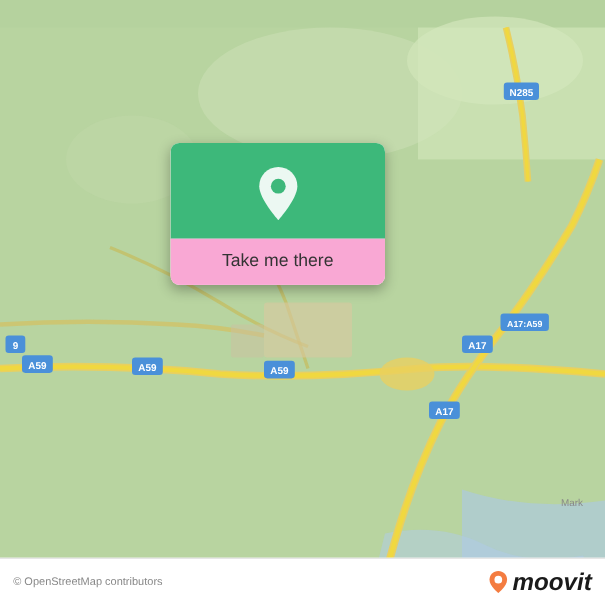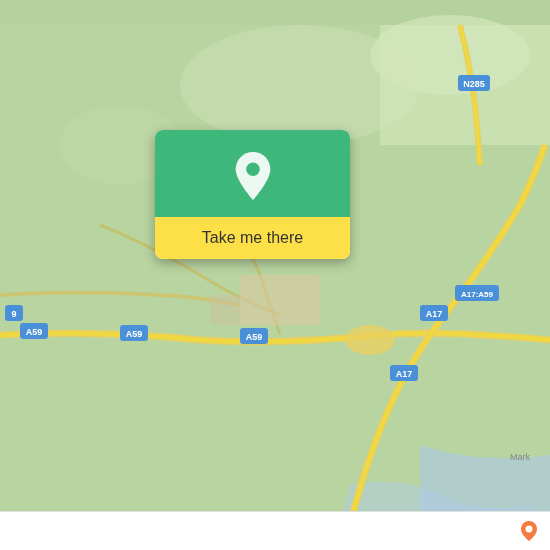--- a/index.html
+++ b/index.html
@@ -63,21 +63,21 @@
     
     .pin-icon {
       width: 44px;
       height: 52px;
       position: relative;
     }
 
     #take-me-btn {
       width: 100%;
       padding: 12px 16px;
-      background: #fde047;
+      background: #f9a8d4;
       border: none;
       cursor: pointer;
       font-size: 16px;
       font-weight: 500;
       color: #333;
       text-align: center;
       display: block;
     }
 
     
@@ -180,22 +180,24 @@
       <svg class="pin-icon" viewBox="0 0 44 54" xmlns="http://www.w3.org/2000/svg">
         <path d="M22 2 C12 2 4 10 4 20 C4 32 22 52 22 52 C22 52 40 32 40 20 C40 10 32 2 22 2 Z" fill="white" opacity="0.9"></path>
         <circle cx="22" cy="20" r="7" fill="#3db87a"></circle>
       </svg>
     </div>
     <button id="take-me-btn">Take me there</button>
   </div>
 
   <div id="bottom-bar">
     <div style="display:flex; flex-direction:column; gap:2px;">
+      <span id="attribution">© OpenStreetMap contributors</span>
     </div>
     <div id="brand-logo">
 
       <svg width="18" height="22" viewBox="0 0 18 22" xmlns="http://www.w3.org/2000/svg">
         <path d="M9 1 C4.5 1 1 4.5 1 9 C1 15 9 21 9 21 C9 21 17 15 17 9 C17 4.5 13.5 1 9 1 Z" fill="#f47c40"></path>
         <circle cx="9" cy="9" r="3.5" fill="white"></circle>
       </svg>
+      <span id="brand-text" style="font-size:22px; font-weight:700; color:#1a1a1a; font-style:italic;">moovit</span>
     </div>
   </div>
 </div>
 
 </body></html>

